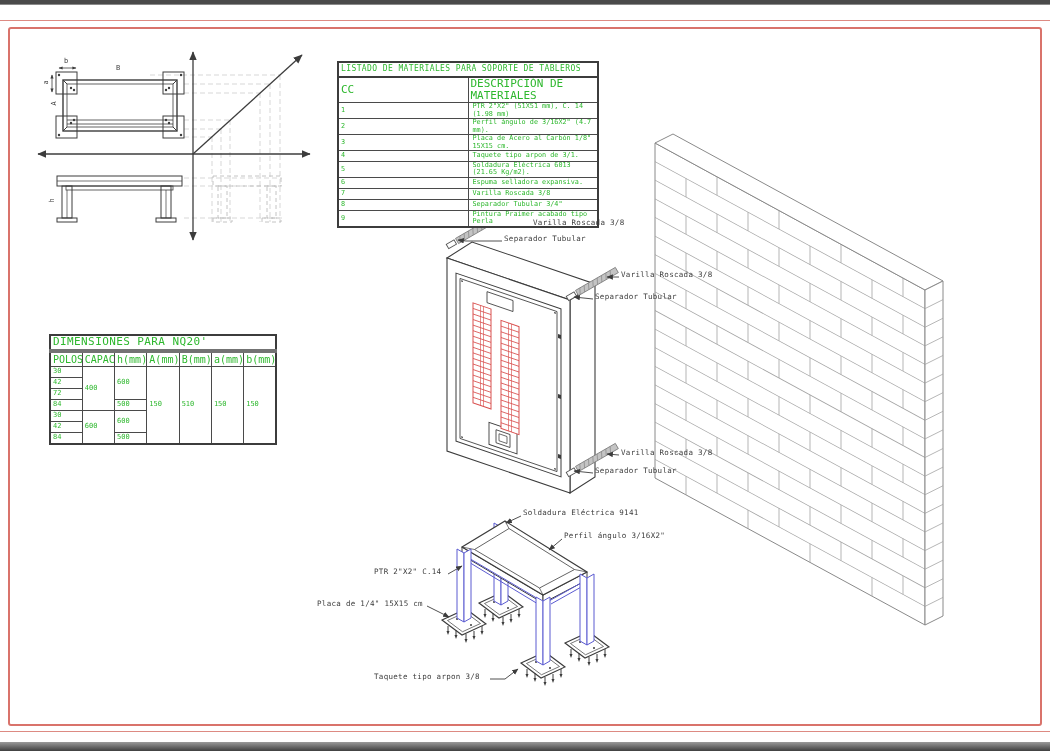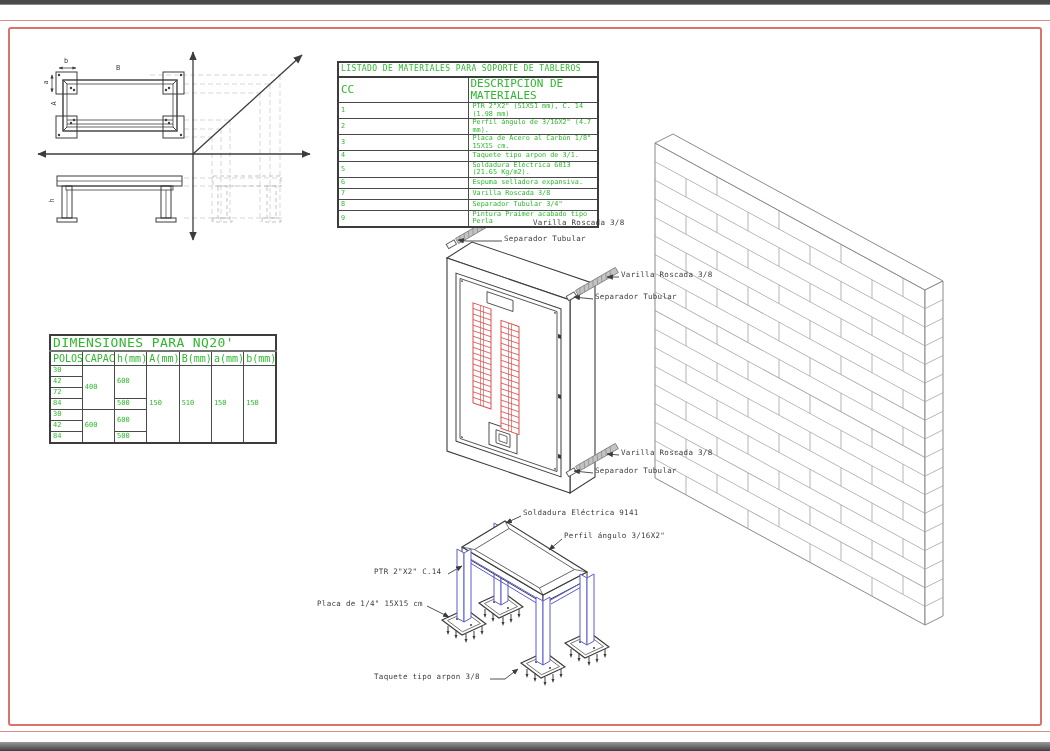--- a/index.html
+++ b/index.html
@@ -16,21 +16,21 @@
   table.cadtab{position:absolute;border-collapse:collapse;color:#2eb82e;background:#fff;border:2px solid #3c3c3c;table-layout:fixed;}
   table.cadtab td{border:1px solid #4a4a4a;text-align:left;padding:0 2px;line-height:1.1;overflow:hidden;}
   .materials{left:337px;top:61px;width:262px;font-size:6.8px;}
   .materials tr{height:11px;}
   .materials td.cc{width:34px;}
   .materials td.desc{text-align:left;padding-left:4px;}
   .materials td.t-title{font-size:8px;letter-spacing:.4px;height:13px;border-bottom:2px solid #3c3c3c;}
   .materials td.hdr{font-size:11px;}
   .dims{left:49px;top:334px;width:228px;font-size:7px;}
   .dims tr{height:11px;}
-  .dims td.t-title{font-size:13px;letter-spacing:.4px;height:13px;border-bottom:2px solid #737373;}
+  .dims td.t-title{font-size:11px;letter-spacing:.4px;height:13px;border-bottom:4px solid #737373;}
   .dims td.hdr{font-size:10px;height:13px;}
 </style>
 </head>
 <body>
 
 <div class="bar-top"></div>
 <div class="red-line" style="top:20px"></div>
 <div class="red-line" style="top:731px"></div>
 <div class="sheet-frame"></div>
 

